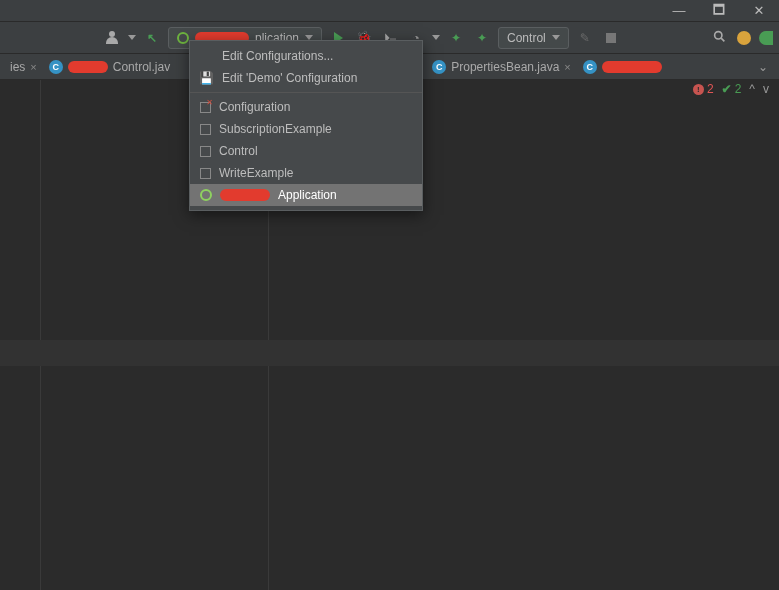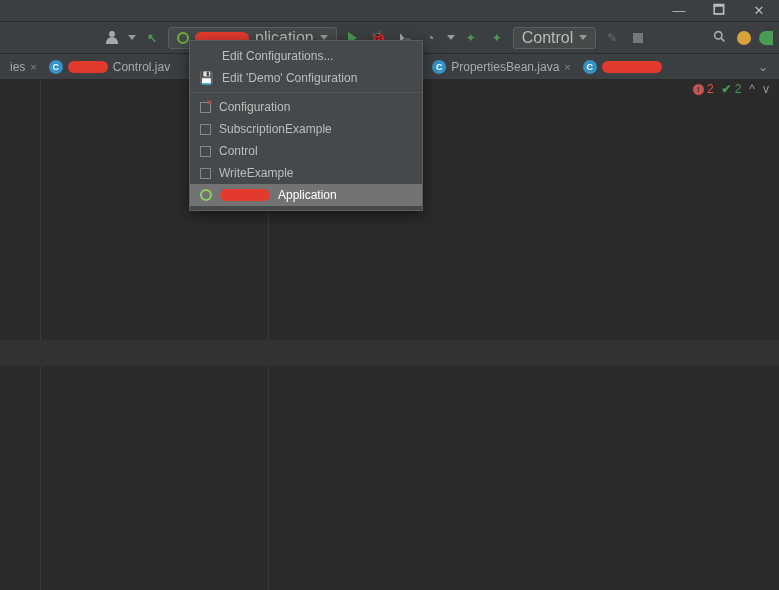--- a/index.html
+++ b/index.html
@@ -47,21 +47,21 @@
   .tb-icon.green { color:#499c54; }
   .run-config, .jrebel-box {
     height: 22px;
     background: #44494a;
     border: 1px solid #5a5e60;
     border-radius: 3px;
     display:flex; align-items:center;
     padding: 0 8px;
     gap:6px;
     color:#bbb;
-    font-size:16px;
+    font-size:12px;
   }
   .dropdown-arrow-small {
     width:0;height:0;border-left:4px solid transparent;border-right:4px solid transparent;border-top:5px solid #999;
   }
   .tb-right { margin-left:auto; display:flex; align-items:center; gap:8px;}
   .yellow-circ { width:14px;height:14px;border-radius:50%;background:#d9a33c;}
   .green-half { width:14px;height:14px;border-radius:50% 0 0 50%;background:#499c54;}
 
   
   .tabstrip {

